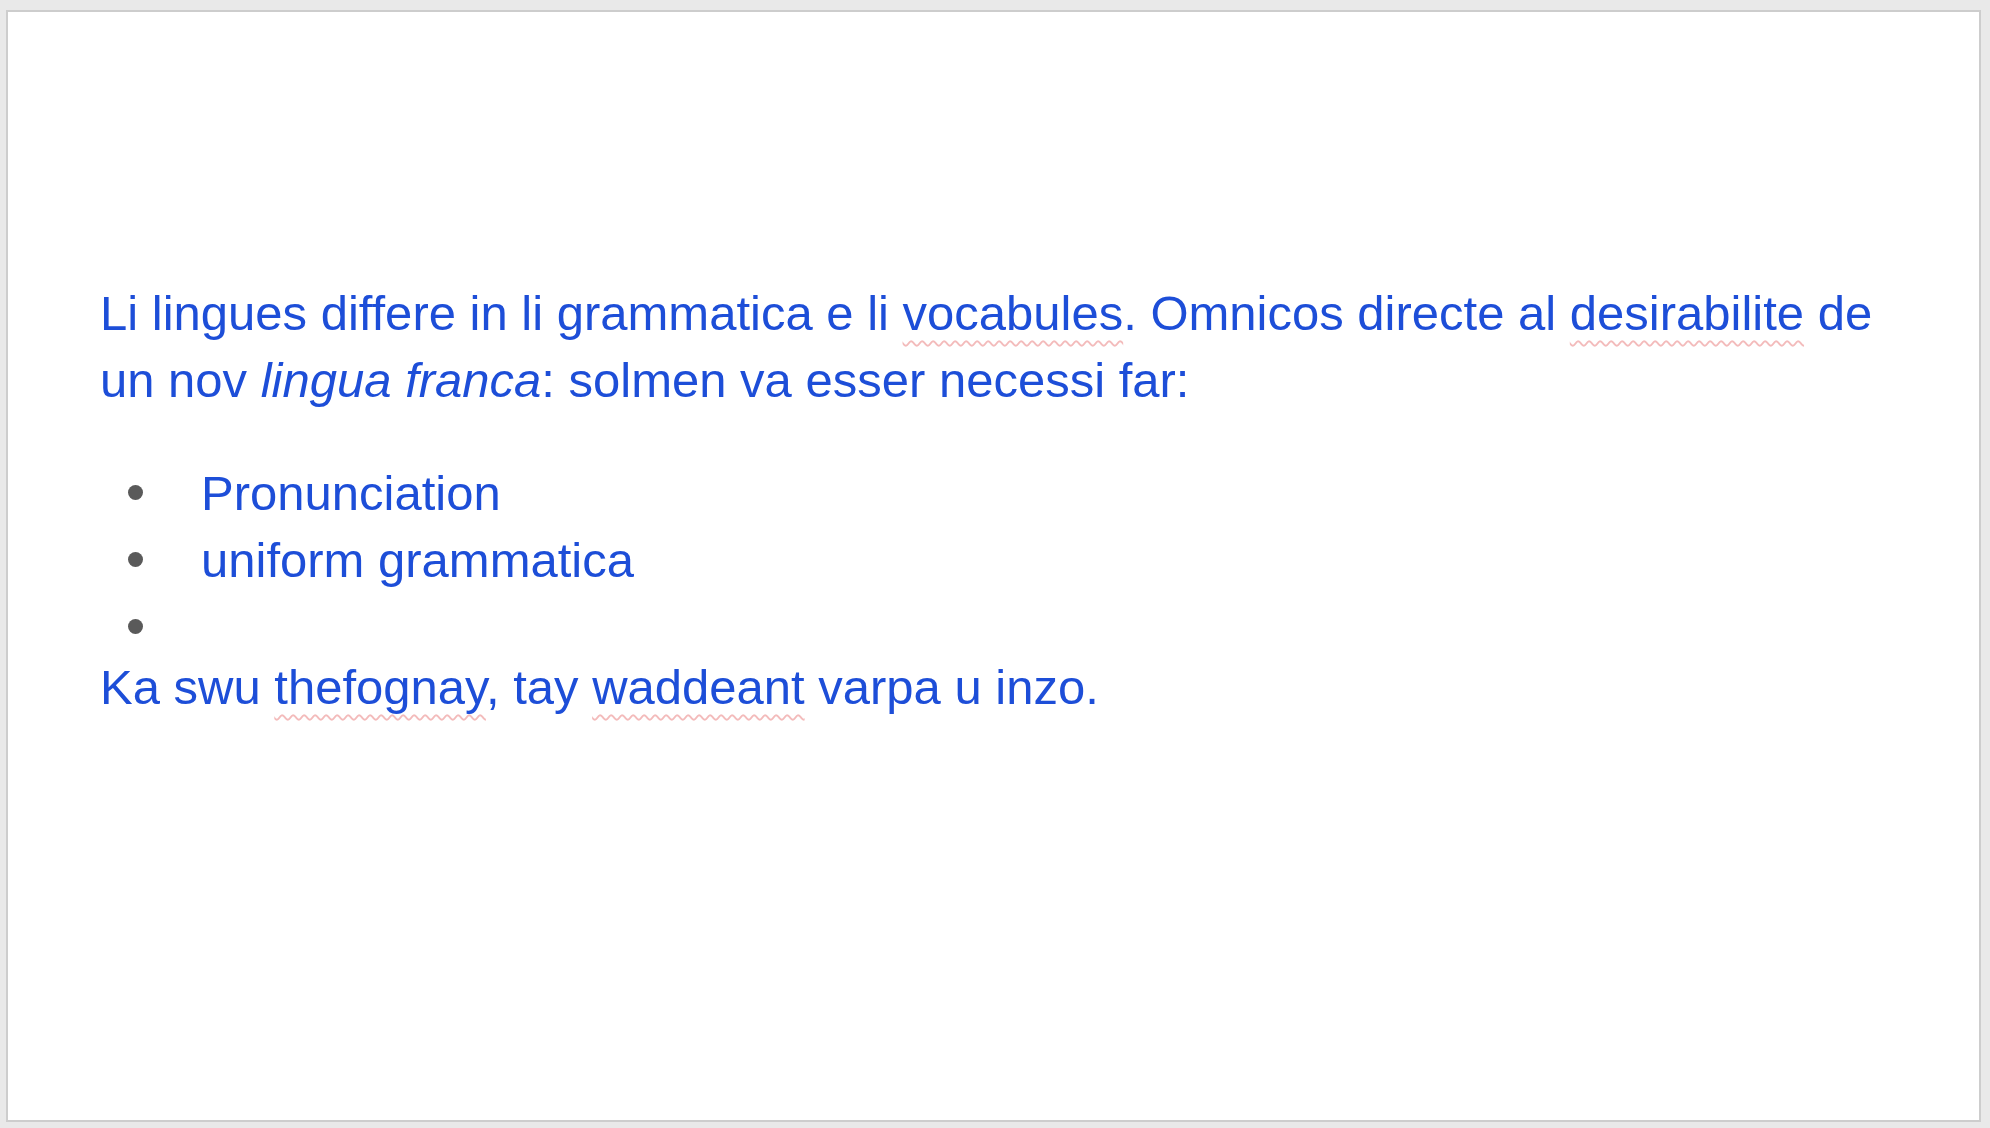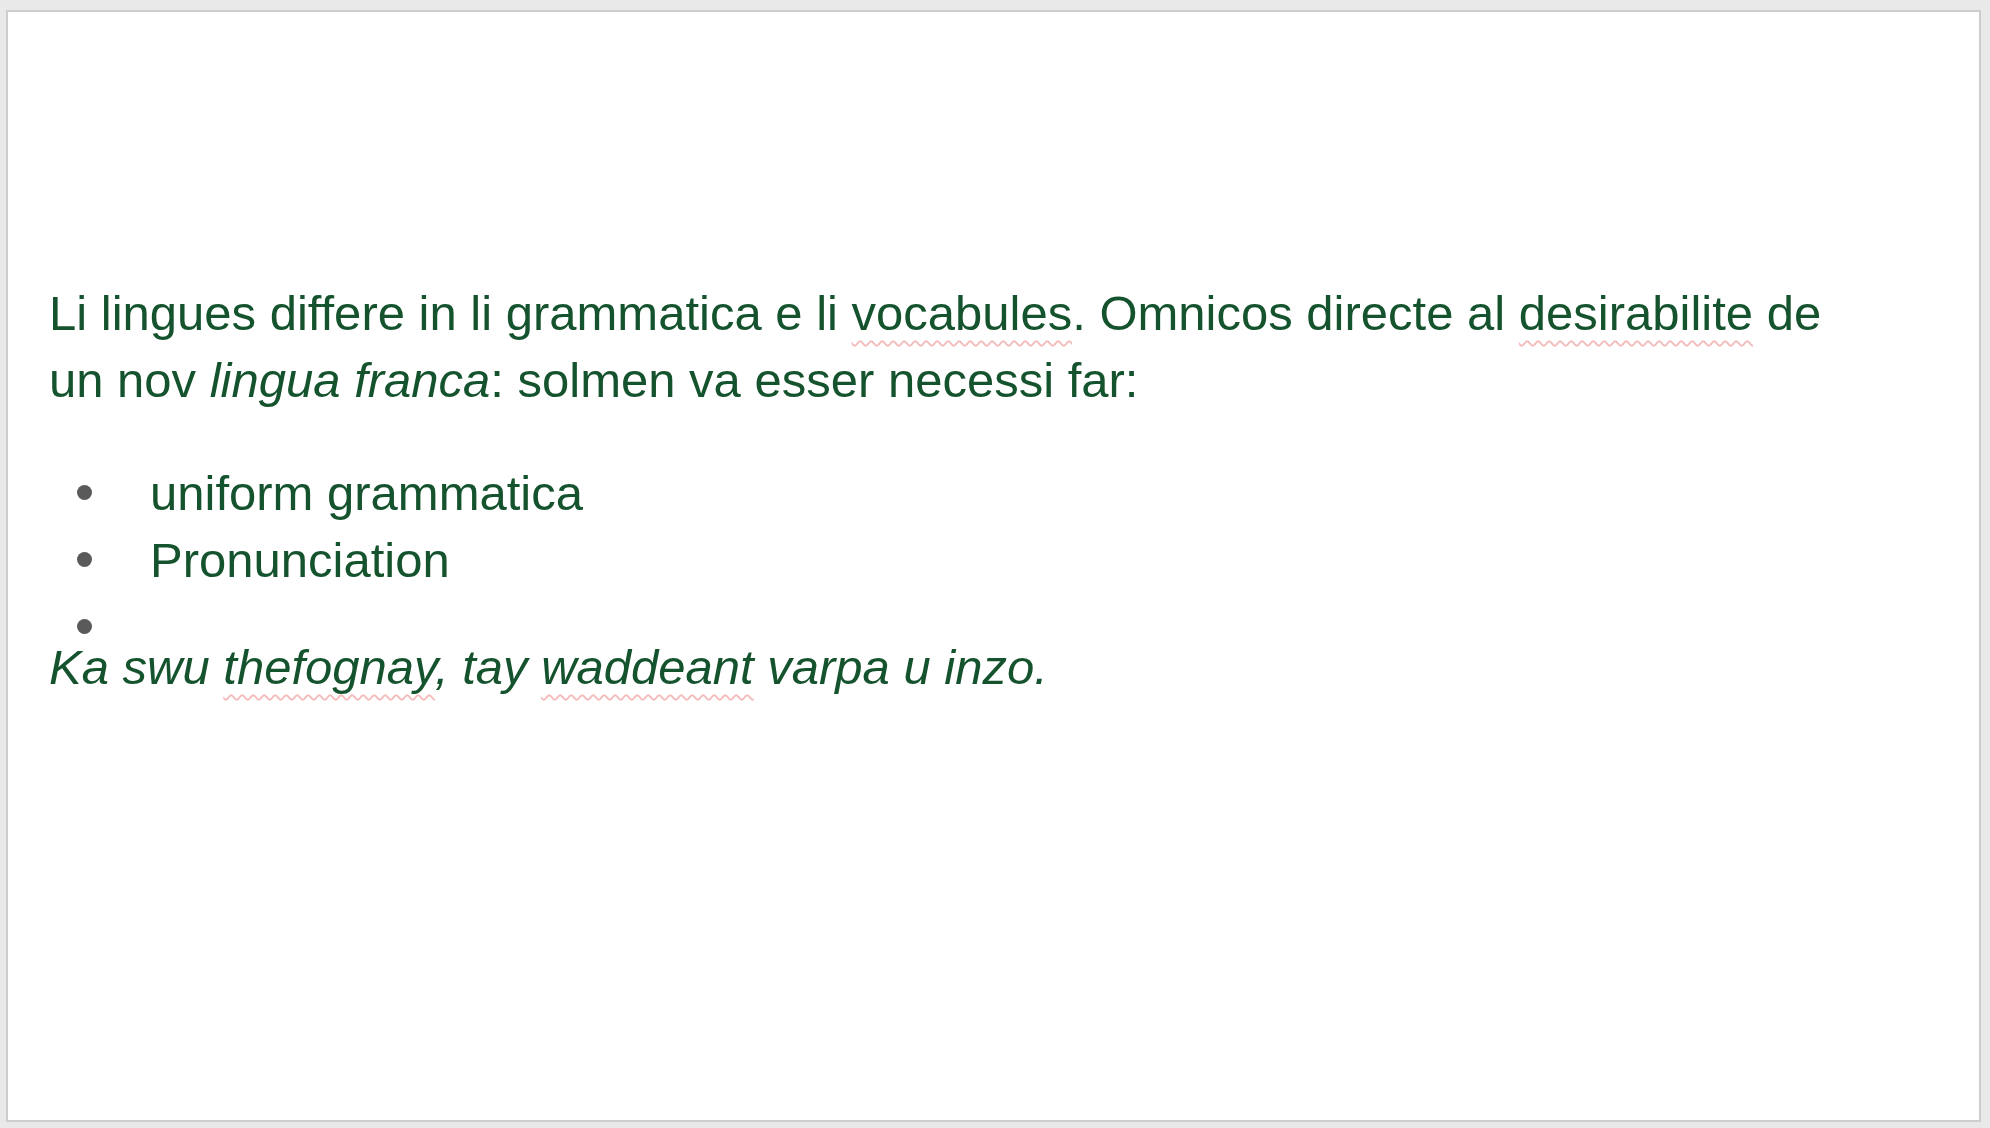--- a/index.html
+++ b/index.html
@@ -13,22 +13,22 @@
   .slide {
     position: absolute;
     left: 6px;
     top: 10px;
     width: 1975px;
     height: 1112px;
     background: #ffffff;
     border: 2px solid #cdcdcd;
   }
   .content {
-    padding: 268px 70px 0 41px;
-    color: #14532d;
+    padding: 268px 70px 0 92px;
+    color: #1d4ed8;
     font-size: 49px;
     line-height: 67px;
   }
   .intro {
     max-width: 1815px;
   }
   .italic-term { font-style: italic; }
   .misspelled {
     text-decoration-line: underline;
     text-decoration-style: wavy;
@@ -49,40 +49,39 @@
   .bullet-dot {
     position: absolute;
     left: 28px;
     top: 25px;
     width: 15px;
     height: 15px;
     border-radius: 50%;
     background: #5a5a5a;
   }
   .closing {
-    margin-top: 40px;
-    font-style: italic;
+    margin-top: 60px;
   }
 </style>
 </head>
 <body>
 
 <div class="slide">
   <div class="content">
 
     <p class="intro"><span>Li lingues differe in li grammatica e li </span><span class="misspelled">vocabules</span><span>. Omnicos directe al </span><span class="misspelled">desirabilite</span><span> de un nov </span><span class="italic-term">lingua franca</span><span>: solmen va esser necessi far:</span></p>
 
     <ul class="bullets">
       <li>
         <span class="bullet-dot"></span>
-        <span>uniform grammatica</span>
+        <span>Pronunciation</span>
       </li>
       <li>
         <span class="bullet-dot"></span>
-        <span>Pronunciation</span>
+        <span>uniform grammatica</span>
       </li>
       <li>
         <span class="bullet-dot"></span>
       </li>
     </ul>
 
     <p class="closing"><span>Ka swu </span><span class="misspelled">thefognay</span><span>, tay </span><span class="misspelled">waddeant</span><span> varpa u inzo.</span></p>
 
   </div>
 </div>

